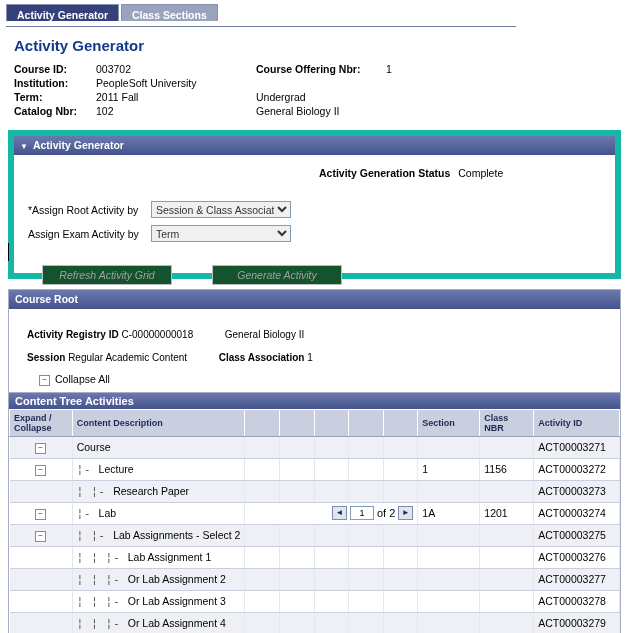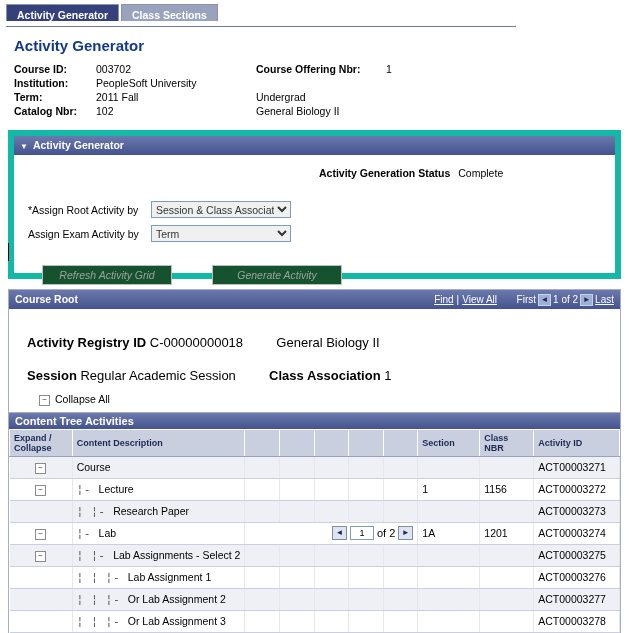--- a/index.html
+++ b/index.html
@@ -197,21 +197,21 @@
     border: 1px solid #c9d3e8;
     color: #1b2a55;
     font-size: 8px;
     line-height: 10px;
     text-align: center;
     vertical-align: middle;
     margin: 0 2px;
   }
 
   .grid-body { background: #ffffff; padding: 8px 0 0 0; }
-  .reg-line { font-size: 13px; margin: 18px 0 0 18px; }
+  .reg-line { font-size: 10px; margin: 12px 0 0 18px; }
   .reg-line .b { font-weight: bold; }
   .reg-line .gap { display: inline-block; width: 26px; }
 
   .collapse-all {
     margin: 10px 0 6px 30px;
     font-size: 10.5px;
     cursor: pointer;
   }
   .boxmark {
     display: inline-block;
@@ -371,37 +371,32 @@
 
       <div class="btn-row">
         <button class="btn btn-disabled">Refresh Activity Grid</button><button class="btn btn-disabled">Generate Activity</button>
       </div>
     </div>
   </div>
 
   <div class="grid">
     <div class="grid-hdr">
       <span>Course Root</span>
-      <span class="nav">
-        <a>Find</a><span class="sep">|</span><a>View All</a>
-        <span style="display:inline-block;width:14px;"></span>
-        <span>First</span><span class="nav-arrow">◄</span><span>1 of 2</span><span class="nav-arrow">►</span><a>Last</a>
-      </span>
     </div>
 
     <div class="grid-body">
       <div class="reg-line">
         <span class="b">Activity Registry ID</span>
         <span>C-00000000018</span>
         <span class="gap"></span>
         <span>General Biology II</span>
       </div>
       <div class="reg-line">
         <span class="b">Session</span>
-        <span>Regular Academic Session</span>
+        <span>Regular Academic Content</span>
         <span class="gap"></span>
         <span class="b">Class Association</span>
         <span>1</span>
       </div>
 
       <div class="collapse-all">
         <span class="boxmark">−</span><span>Collapse All</span>
       </div>
 
       <div class="tree-title">Content Tree Activities</div>

